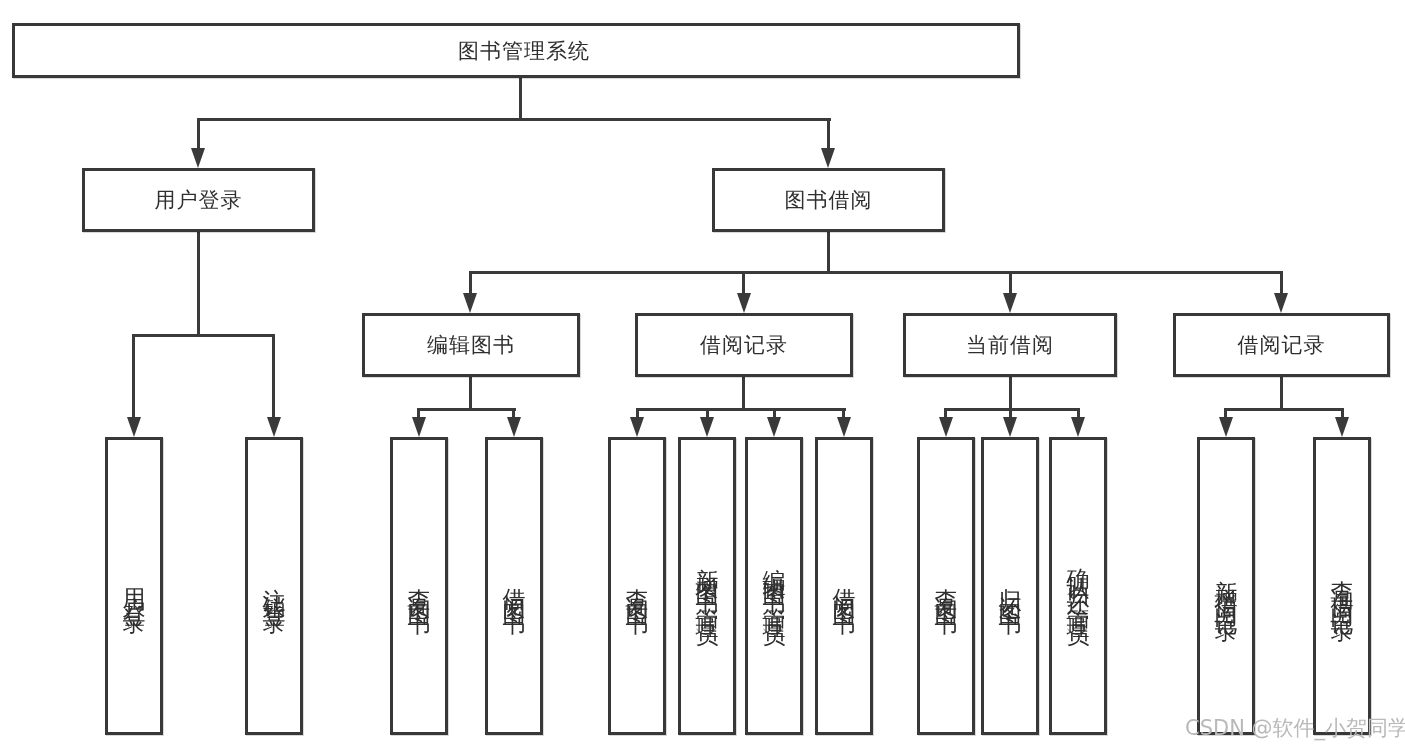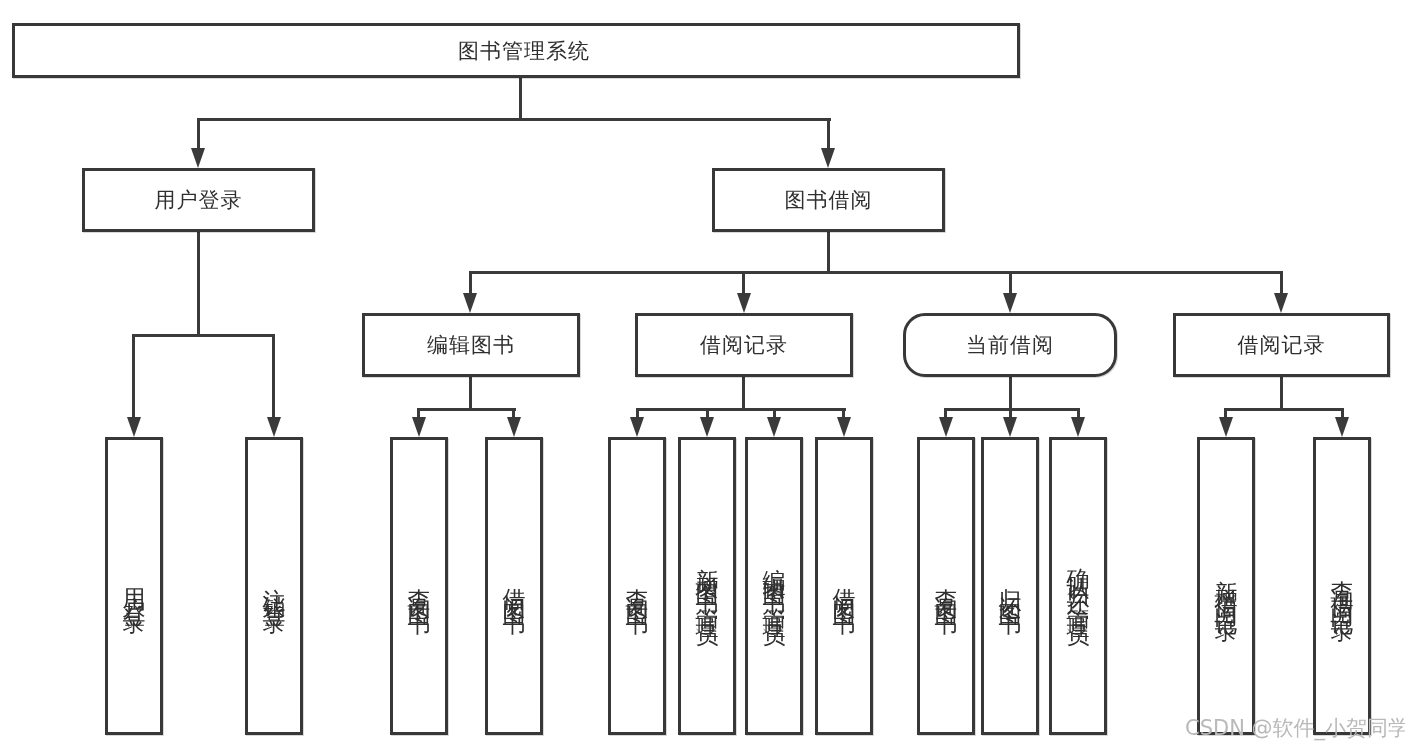--- a/index.html
+++ b/index.html
@@ -47,21 +47,21 @@
     color: #b9b9b9;
     font-size: 21px;
     white-space: nowrap;
   }
   
   #n-root            { left: 12px;   top: 23px;  width: 1008px; height: 55px; padding-left: 16px; }
   #n-user-login      { left: 82px;   top: 168px; width: 233px;  height: 64px; }
   #n-book-mgmt       { left: 712px;  top: 168px; width: 233px;  height: 64px; }
   #n-new-book        { left: 362px;  top: 313px; width: 218px;  height: 64px; }
   #n-book-borrow     { left: 635px;  top: 313px; width: 218px;  height: 64px; }
-  #n-current-borrow  { left: 903px;  top: 313px; width: 214px;  height: 64px; border-radius: 22px; }
+  #n-current-borrow  { left: 903px;  top: 313px; width: 214px;  height: 64px; }
   #n-borrow-records  { left: 1173px; top: 313px; width: 217px;  height: 64px; }
   #n-ul-login   { left: 105px;  }
   #n-ul-logout  { left: 245px;  }
   #n-nb-query   { left: 390px;  }
   #n-nb-borrow  { left: 485px;  }
   #n-bb-query   { left: 608px;  }
   #n-bb-add     { left: 678px;  }
   #n-bb-edit    { left: 745px;  }
   #n-bb-borrow  { left: 815px;  }
   #n-cb-query   { left: 917px;  }

